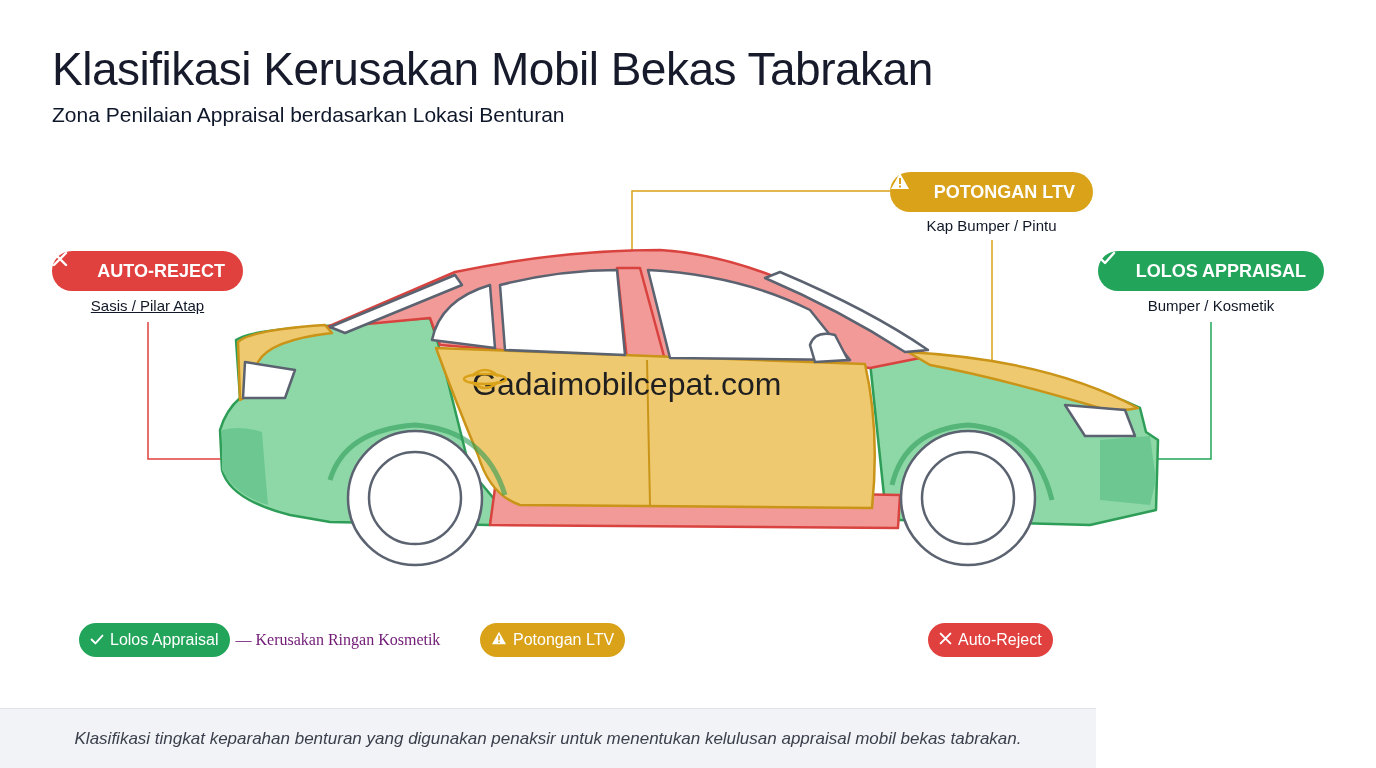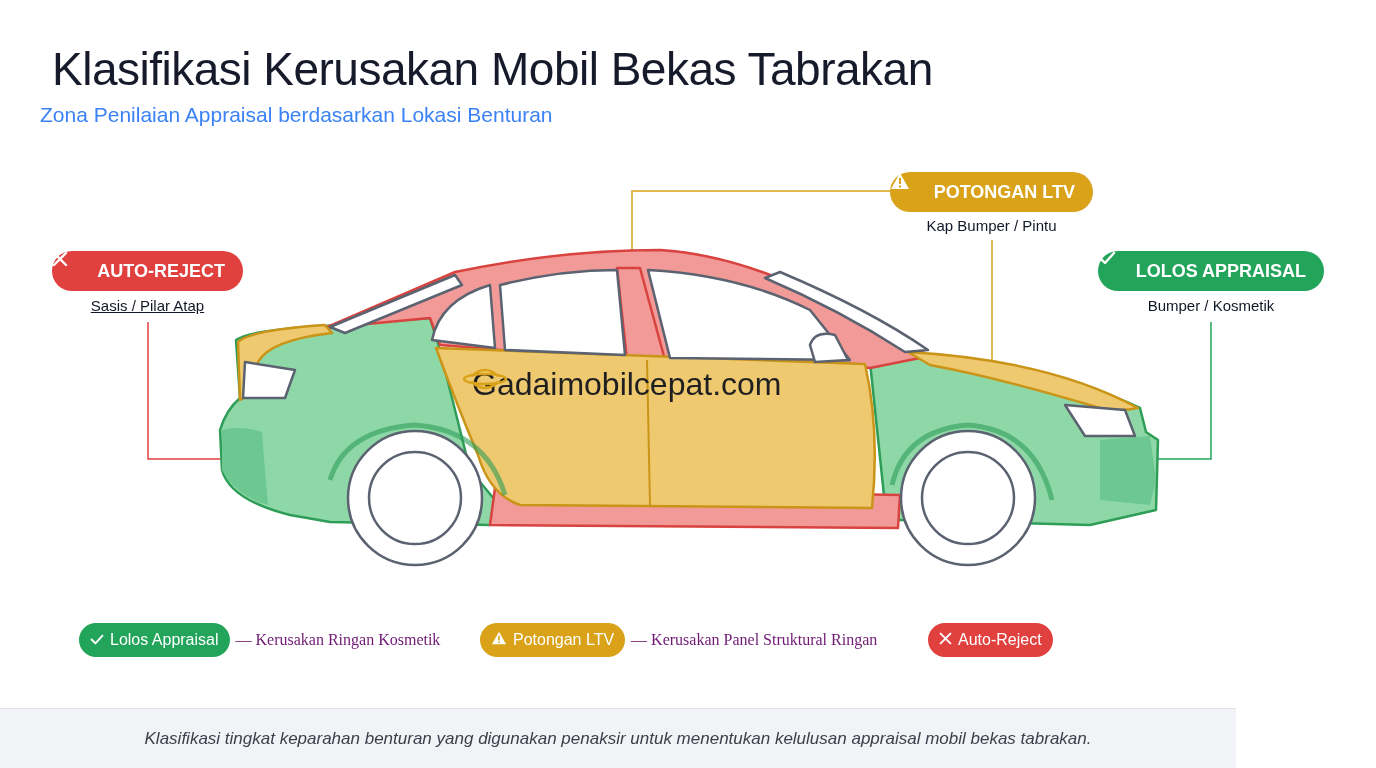--- a/index.html
+++ b/index.html
@@ -1,41 +1,41 @@
 <!DOCTYPE html>
 <html><head>
 <meta charset="utf-8">
 <style>
   * { box-sizing: border-box; margin: 0; padding: 0; }
   html, body { width: 1376px; height: 768px; background: #ffffff; overflow: hidden; }
   body { font-family: "Liberation Sans", "DejaVu Sans", sans-serif; color: #111827; position: relative; }
 
   .title { position: absolute; left: 52px; top: 42px; font-size: 46px; font-weight: 400; color: #161a2b; letter-spacing: -0.5px; white-space: nowrap; }
-  .subtitle { position: absolute; left: 40px; top: 103px; font-size: 21px; color: #3b82f6; white-space: nowrap; }
+  .subtitle { position: absolute; left: 52px; top: 103px; font-size: 21px; color: #0f172a; white-space: nowrap; }
 
   .diagram { position: absolute; left: 0; top: 0; width: 1376px; height: 600px; pointer-events: none; }
   .diagram svg { position: absolute; left: 0; top: 0; }
 
   .badge { position: absolute; height: 40px; border-radius: 20px; color: #fff; font-weight: 700; font-size: 18px; display: flex; align-items: center; justify-content: center; gap: 9px; padding: 0 18px; white-space: nowrap; pointer-events: auto; }
   .badge .ic { display: inline-flex; width: 20px; height: 20px; align-items: center; justify-content: center; }
   .badge-red { background: #e0413f; }
   .badge-yellow { background: #d9a219; }
   .badge-green { background: #22a55a; }
 
   .zone-sub { position: absolute; font-size: 15px; color: #111827; white-space: nowrap; text-align: center; }
 
   .watermark { position: absolute; left: 462px; top: 366px; display: flex; align-items: center; gap: 10px; pointer-events: auto; }
   .watermark .wm-text { font-size: 32px; color: #1f1f1f; font-weight: 400; white-space: nowrap; }
 
   .legend { position: absolute; top: 623px; left: 0; width: 1376px; height: 36px; }
   .legend-item { position: absolute; display: flex; align-items: center; gap: 6px; }
   .pill { height: 34px; border-radius: 17px; color: #fff; font-size: 16px; display: flex; align-items: center; gap: 6px; padding: 0 11px; white-space: nowrap; }
   .legend-desc { font-size: 16px; color: #701a75; white-space: nowrap; font-family: Liberation Serif, serif; }
 
-  .footer { position: absolute; left: 0; top: 708px; width: 1236px; height: 60px; background: #f1f3f6; border-top: 1px solid #dfe2e7; display: flex; align-items: center; justify-content: center; }
+  .footer { position: absolute; left: 0; top: 708px; width: 1096px; height: 60px; background: #f1f3f6; border-top: 1px solid #dfe2e7; display: flex; align-items: center; justify-content: center; }
   .footer-text { font-size: 17px; font-style: italic; color: #3a3f4b; white-space: nowrap; }
 </style>
 </head>
 <body>
 
 <div class="title">Klasifikasi Kerusakan Mobil Bekas Tabrakan</div>
 <div class="subtitle">Zona Penilaian Appraisal berdasarkan Lokasi Benturan</div>
 
 <div class="diagram">
   <svg width="1376" height="600" viewBox="0 0 1376 600">
@@ -153,21 +153,20 @@
     <div class="pill" style="background:#d9a219;">
       <span>
         <svg width="16" height="14" viewBox="0 0 20 18">
             <path d="M10 1 L19 17 L1 17 Z" fill="#fff"></path>
             <rect x="9" y="6" width="2" height="6" fill="#d9a219"></rect>
             <rect x="9" y="13.5" width="2" height="2" fill="#d9a219"></rect>
           </svg>
       </span>
       <span>Potongan LTV</span>
     </div>
-    <span class="legend-desc">— Kerusakan Panel Struktural Ringan</span>
   </div>
 
   <div class="legend-item" style="left:928px; top:0;">
     <div class="pill" style="background:#e0413f;">
       <span>
         <svg width="13" height="13" viewBox="0 0 16 16">
             <path d="M2 2 L14 14 M14 2 L2 14" stroke="#fff" stroke-width="2.4" stroke-linecap="round"></path>
           </svg>
       </span>
       <span>Auto-Reject</span>

